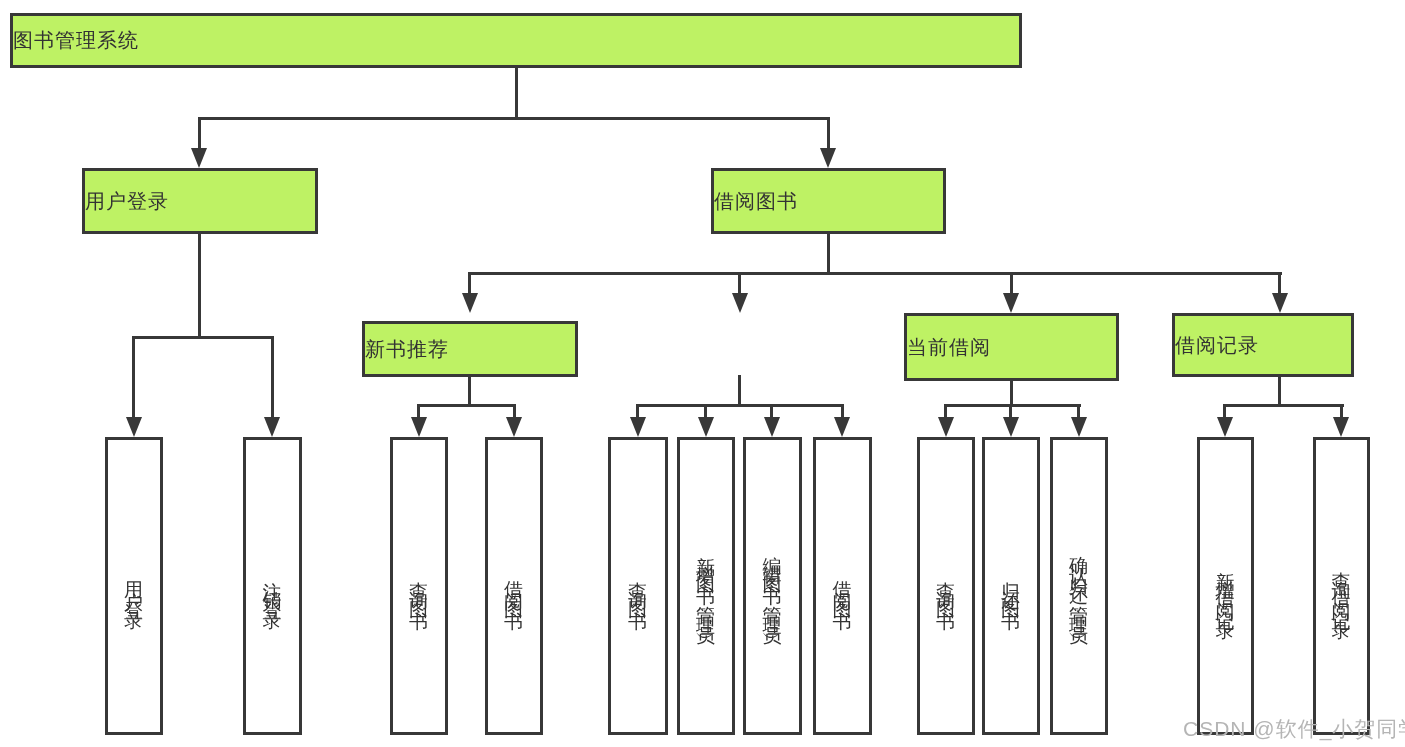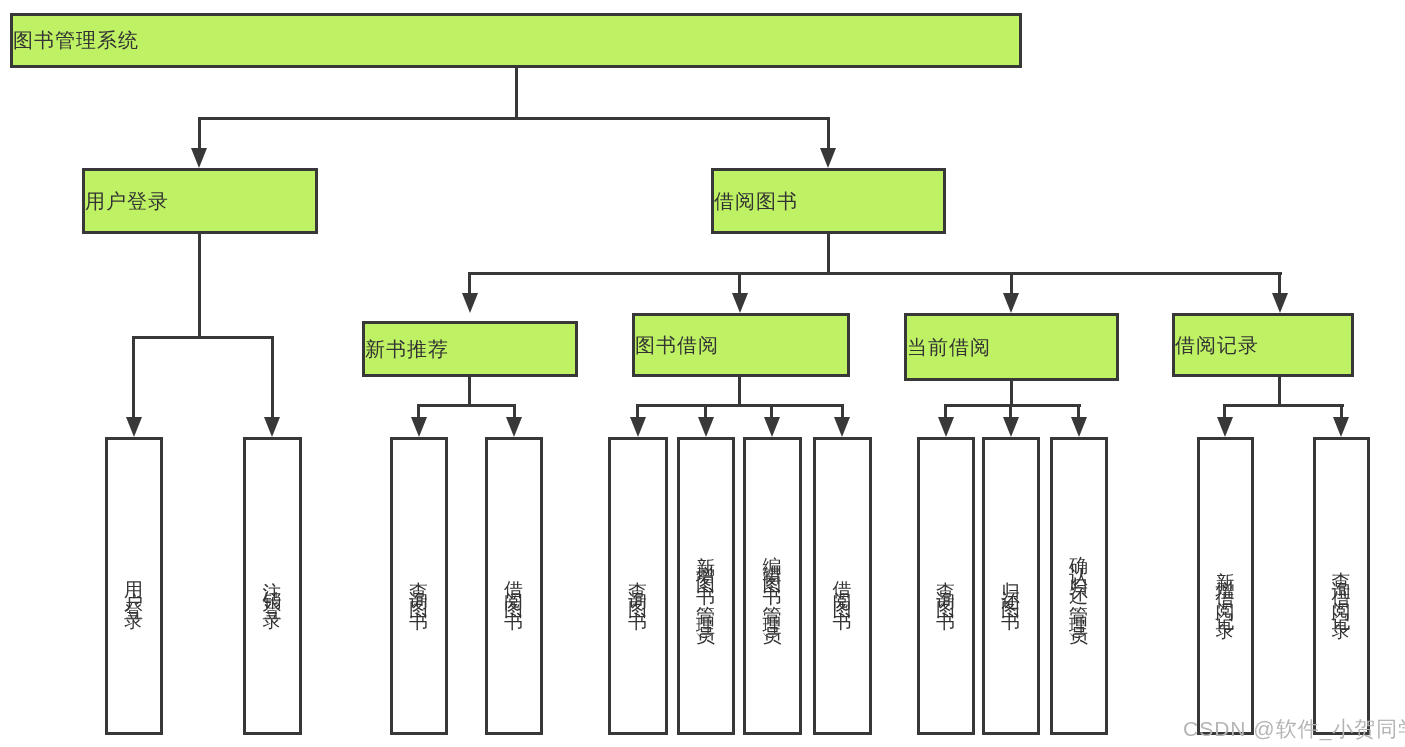--- a/index.html
+++ b/index.html
@@ -111,23 +111,20 @@
   <div class="hbox" style="left:82px;top:168px;width:236px;height:66px">
     <span>用户登录</span>
   </div>
   <div class="hbox" style="left:711px;top:168px;width:235px;height:66px">
     <span>借阅图书</span>
   </div>
 
   <div class="hbox" style="left:362px;top:321px;width:216px;height:56px">
     <span>新书推荐</span>
   </div>
-  <div class="hbox" style="left:632px;top:313px;width:218px;height:64px">
-    <span>图书借阅</span>
-  </div>
   <div class="hbox" style="left:904px;top:313px;width:215px;height:68px">
     <span>当前借阅</span>
   </div>
   <div class="hbox" style="left:1172px;top:313px;width:182px;height:64px">
     <span>借阅记录</span>
   </div>
 
   <div class="vbox" style="left:105px;width:58px">
     <span class="vtext">用户登录</span>
   </div>

